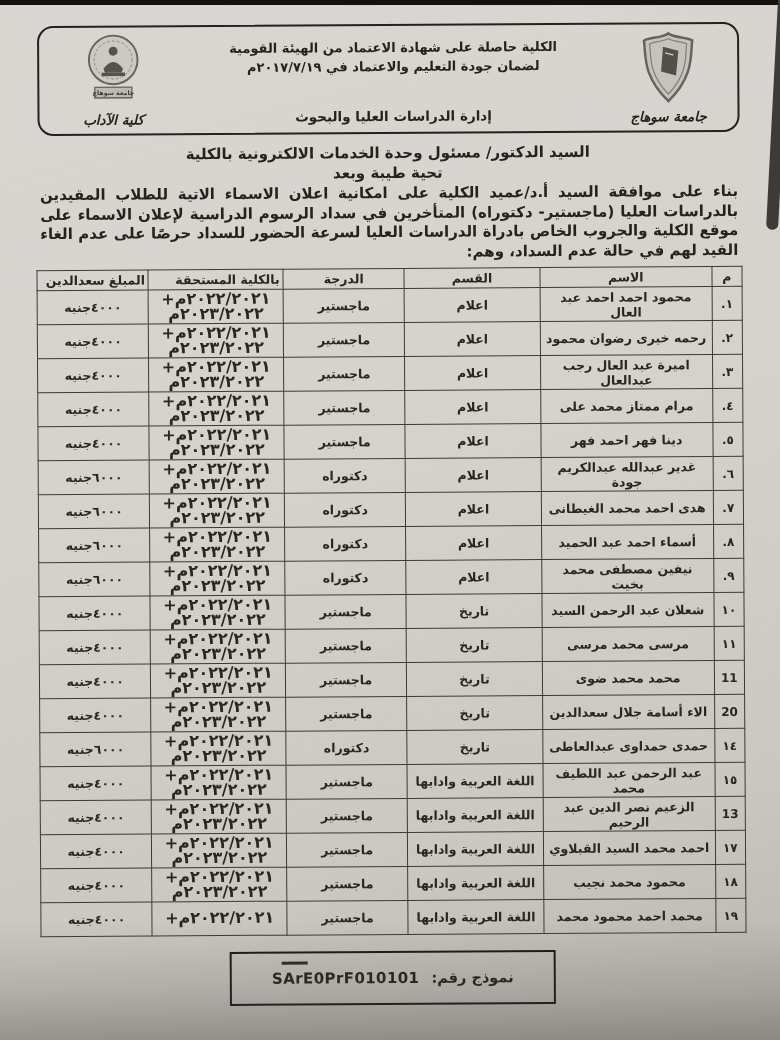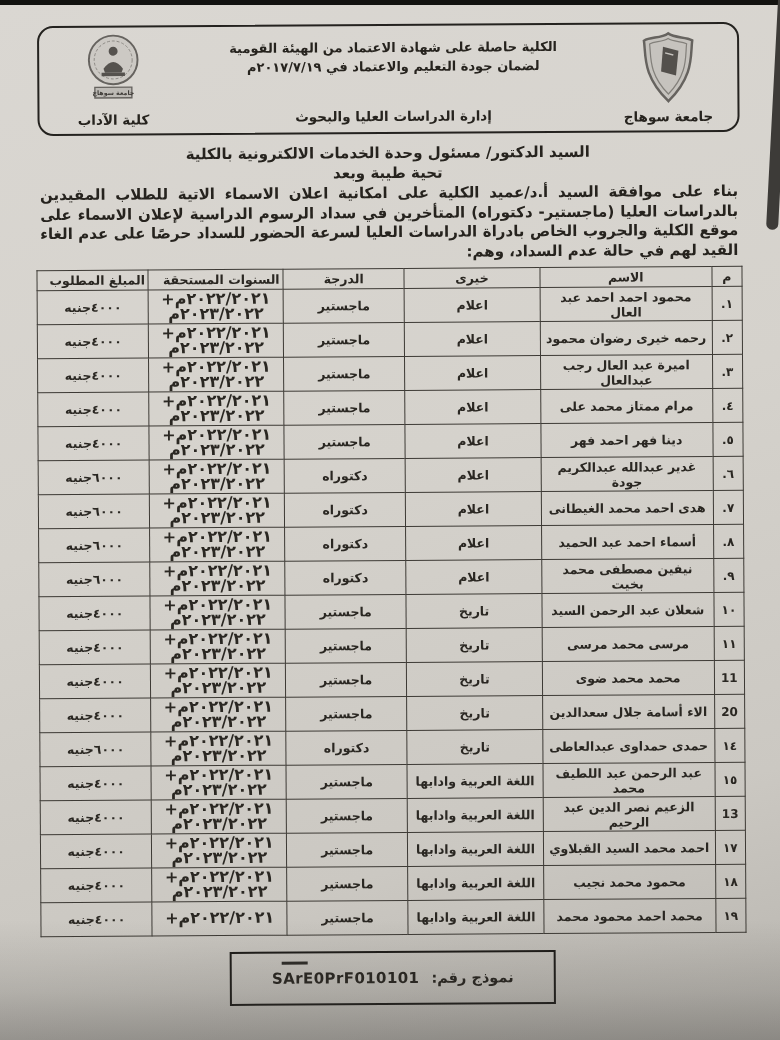--- a/index.html
+++ b/index.html
@@ -14,21 +14,21 @@
          background:linear-gradient(to bottom,rgba(70,68,64,0) 0%,rgba(70,68,64,.18) 60%,rgba(55,53,50,.34) 100%);}
   .content{position:absolute;inset:0;transform:rotate(-0.35deg);color:#26231e;}
 
   
   .header-box{margin:24px 38px 0 40px;height:110px;border:2.5px solid #24221f;border-radius:16px;
          display:flex;flex-direction:row;padding:6px 10px;box-sizing:border-box;}
   .hdr-col-univ{width:118px;display:flex;flex-direction:column;align-items:center;justify-content:space-between;}
   .hdr-col-center{flex:1;display:flex;flex-direction:column;align-items:center;justify-content:space-between;padding-top:6px;}
   .hdr-col-fac{width:128px;display:flex;flex-direction:column;align-items:center;justify-content:space-between;}
   .accred{font-size:13px;font-weight:bold;text-align:center;line-height:19px;}
-  .hdr-label{font-size:13.5px;font-weight:bold;}
+  .hdr-label{font-size:13.5px;font-weight:bold;font-style:italic;}
   .dept-line{font-size:13.5px;font-weight:bold;margin-bottom:2px;}
 
   
   .salutation{text-align:center;font-size:15px;font-weight:bold;margin-top:10px;}
   .greeting{text-align:center;font-size:15px;font-weight:bold;margin-top:2px;}
   .letter-body{margin:2px 40px 0 42px;font-size:15px;font-weight:bold;line-height:19.5px;text-align:justify;}
 
   
   table.students{border-collapse:collapse;table-layout:fixed;width:706px;margin:6px 36px 0 38px;
          font-size:12.5px;font-weight:bold;color:#2a2722;}
@@ -102,24 +102,24 @@
           <col style="width:24.4%">
           <col style="width:19.2%">
         <col style="width:17.2%">
           <col style="width:19.1%">
           <col style="width:15.8%">
       </colgroup>
       <thead>
           <tr>
             <th>م</th>
             <th>الاسم</th>
-            <th>خيرى</th>
+            <th>القسم</th>
             <th>الدرجة</th>
-            <th class="h-right">السنوات المستحقة</th>
-            <th class="h-right">المبلغ المطلوب</th>
+            <th class="h-right">بالكلية المستحقة</th>
+            <th class="h-right">المبلغ سعدالدين</th>
           </tr>
         </thead>
       <tbody>
           <tr>
             <td class="c-num">١.</td>
             <td class="c-name">محمود احمد احمد عبد العال</td>
             <td class="c-dept">اعلام</td>
             <td class="c-degree">ماجستير</td>
             <td class="c-years">
               <div>٢٠٢٢/٢٠٢١م+</div>

